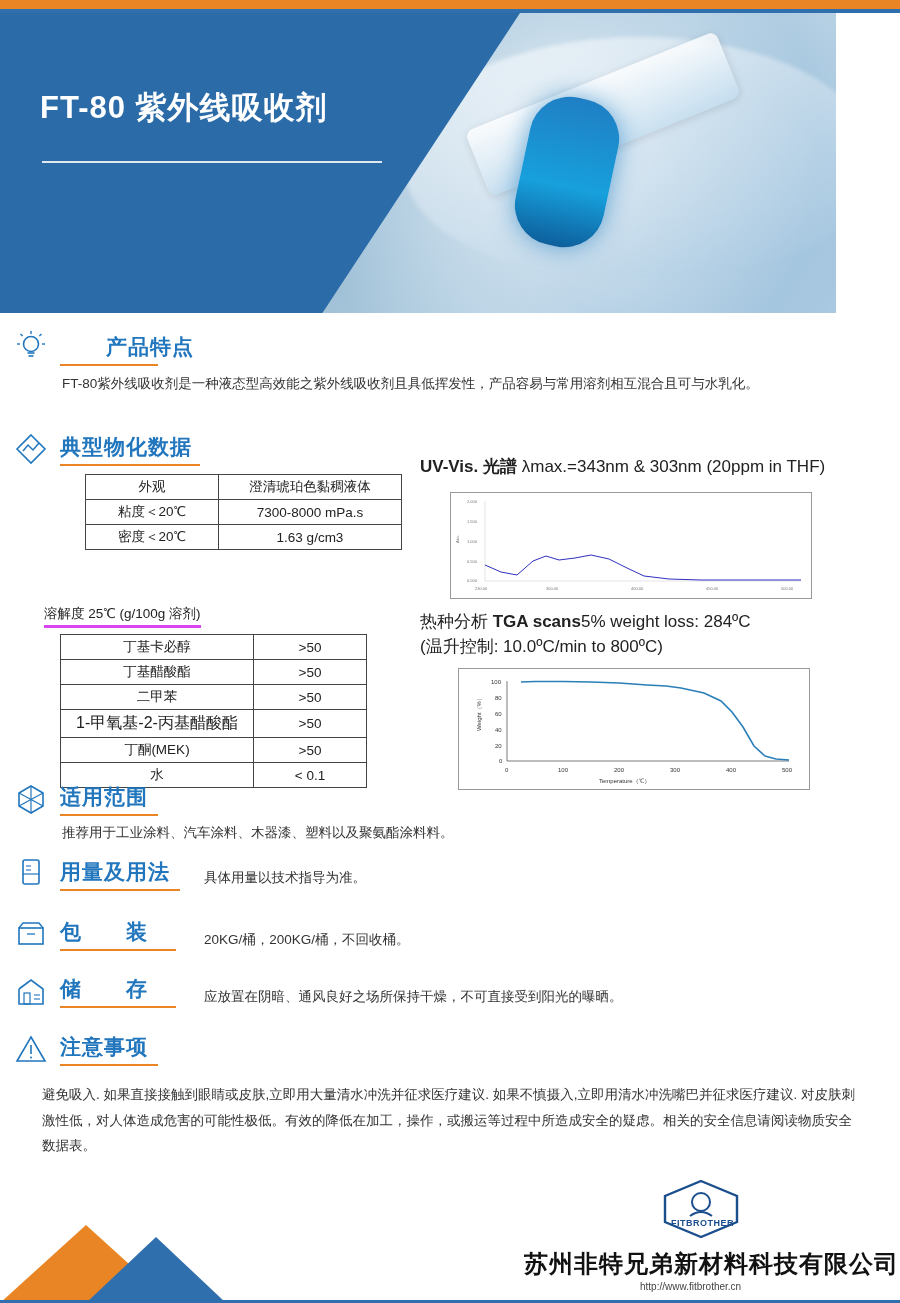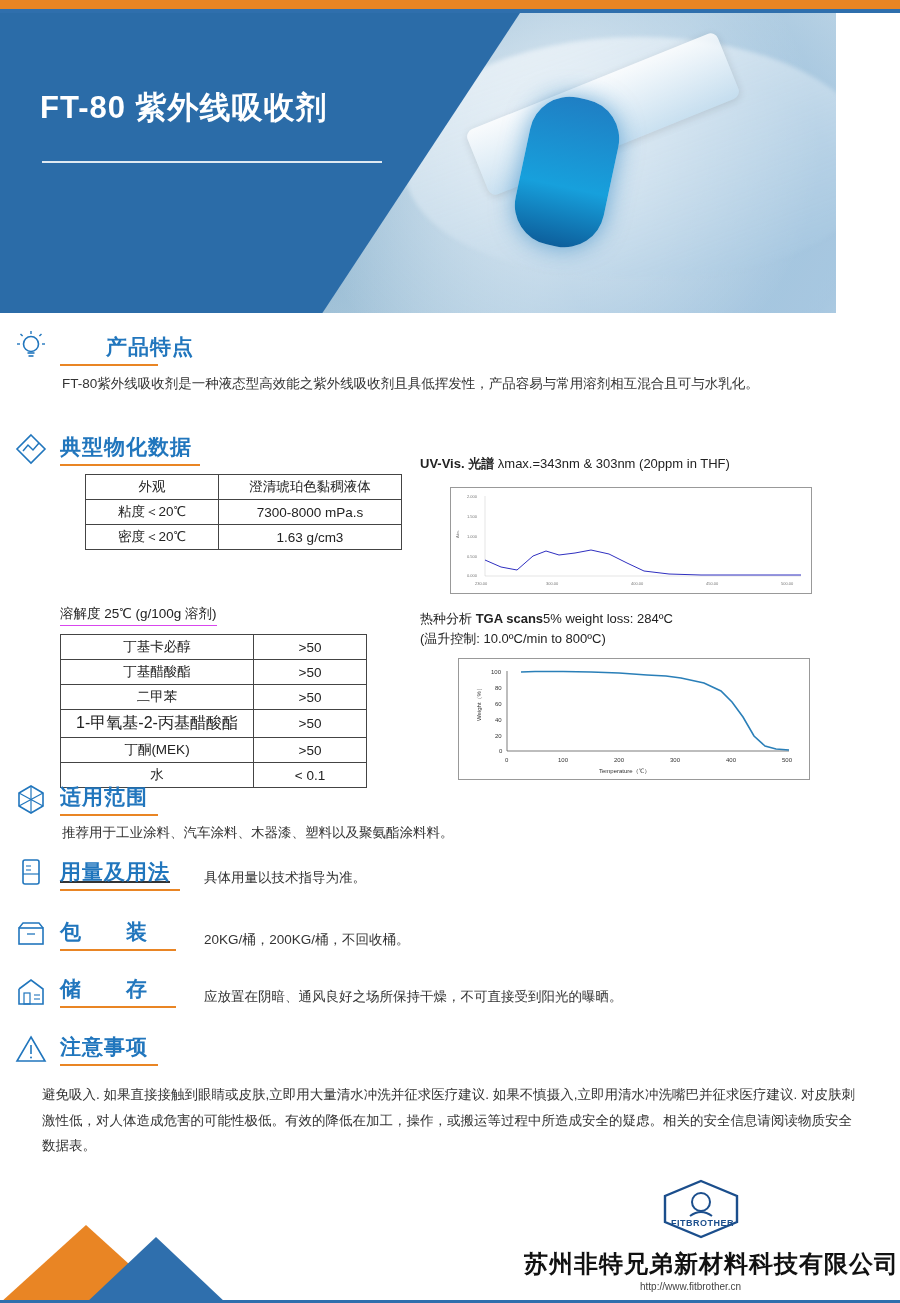--- a/index.html
+++ b/index.html
@@ -62,21 +62,21 @@
     color:#2176bd;font-size:21px;font-weight:bold;letter-spacing:1px;
   }
   .sec-underline{height:2px;background:#e98524;margin-top:3px;}
   .body-text{font-size:13.5px;color:#333;line-height:1.75;}
   .icon-box{position:absolute;color:#2176bd;}
 
   table.dt{border-collapse:collapse;}
   table.dt td{border:1px solid #444;font-size:13.5px;text-align:center;padding:3px 6px;color:#222;}
 
   .chart-wrap{position:absolute;}
-  .chart-title{font-size:13px;color:#222;}
+  .chart-title{font-size:17px;color:#222;}
 
   .footer-logo-text{font-size:24px;font-weight:bold;color:#111;letter-spacing:1px;}
   .footer-url{font-size:10px;color:#444;}
 
   .tri-orange{
     position:absolute;left:0;bottom:0;width:0;height:0;
     border-left:86px solid transparent;border-right:86px solid transparent;
     border-bottom:78px solid #e98524;
   }
   .tri-blue{
@@ -142,21 +142,21 @@
       <td>粘度＜20℃</td>
       <td>7300-8000 mPa.s</td>
     </tr>
     <tr>
       <td>密度＜20℃</td>
       <td>1.63 g/cm3</td>
     </tr>
   </tbody>
     </table>
 
-  <div style="position:absolute;left:60px;top:605px;font-size:13.5px;color:#222;border-bottom:1px solid #d946ef;padding-bottom:2px;">溶解度  25℃ (g/100g 溶剂)</div>
+  <div style="position:absolute;left:44px;top:605px;font-size:13.5px;color:#222;border-bottom:3px solid #d946ef;padding-bottom:2px;">溶解度  25℃ (g/100g 溶剂)</div>
 
   <table class="dt" style="position:absolute;left:60px;top:634px;">
     <tbody>
         <tr>
       <td style="width:180px;text-align:center;">丁基卡必醇</td>
       <td style="width:100px;">&gt;50</td>
     </tr>
     <tr>
       <td>丁基醋酸酯</td>
       <td>&gt;50</td>
@@ -251,21 +251,21 @@
   <div class="body-text" style="position:absolute;left:62px;top:821px;width:800px;">推荐用于工业涂料、汽车涂料、木器漆、塑料以及聚氨酯涂料料。</div>
 
   <div class="icon-box" style="left:14px;top:855px;">
     <svg width="34" height="34" viewBox="0 0 34 34">
       <rect x="9" y="5" width="16" height="24" rx="2" fill="none" stroke="#2176bd" stroke-width="1.6"></rect>
       <line x1="9" y1="19" x2="25" y2="19" stroke="#2176bd" stroke-width="1.2"></line>
       <line x1="12" y1="11" x2="17" y2="11" stroke="#2176bd" stroke-width="1.1"></line>
       <line x1="12" y1="15" x2="17" y2="15" stroke="#2176bd" stroke-width="1.1"></line>
     </svg>
   </div>
-  <div class="sec-head" style="left:60px;top:858px;width:180px;text-decoration:underline;">
+  <div class="sec-head" style="left:60px;top:858px;width:180px;">
     <div class="sec-title">用量及用法</div>
     <div class="sec-underline" style="width:120px;"></div>
   </div>
   <div class="body-text" style="position:absolute;left:204px;top:866px;width:660px;">具体用量以技术指导为准。</div>
 
   <div class="icon-box" style="left:14px;top:918px;">
     <svg width="34" height="34" viewBox="0 0 34 34">
       <rect x="5" y="10" width="24" height="16" fill="none" stroke="#2176bd" stroke-width="1.6"></rect>
       <polyline points="5,10 9,5 25,5 29,10" fill="none" stroke="#2176bd" stroke-width="1.4"></polyline>
       <line x1="13" y1="16" x2="21" y2="16" stroke="#2176bd" stroke-width="1.3"></line>

